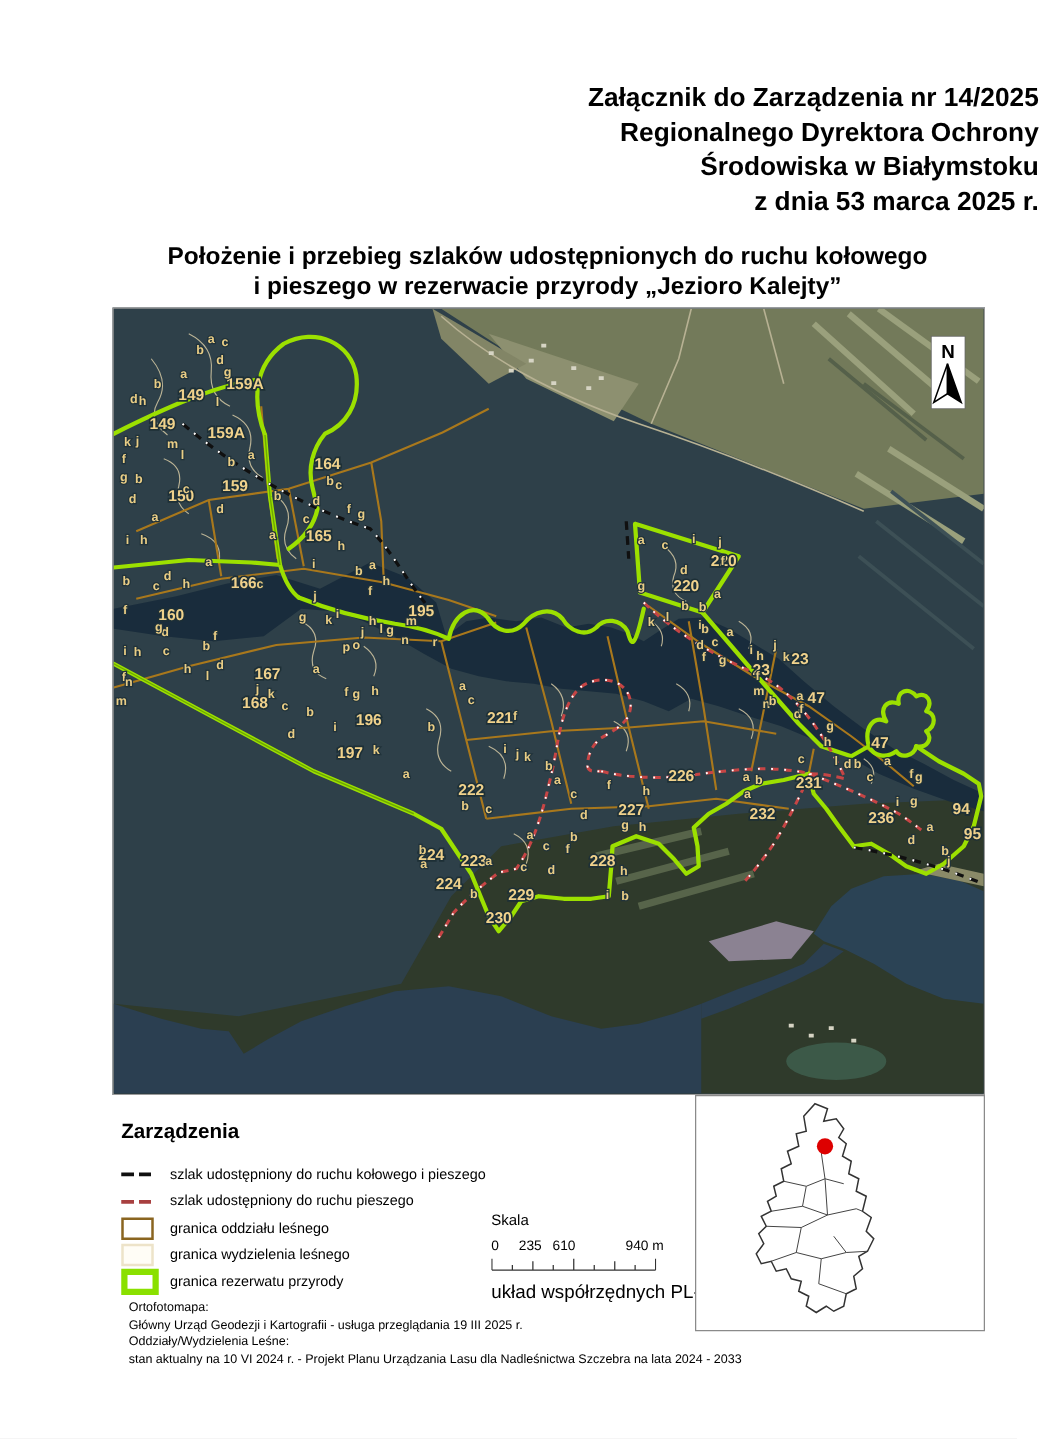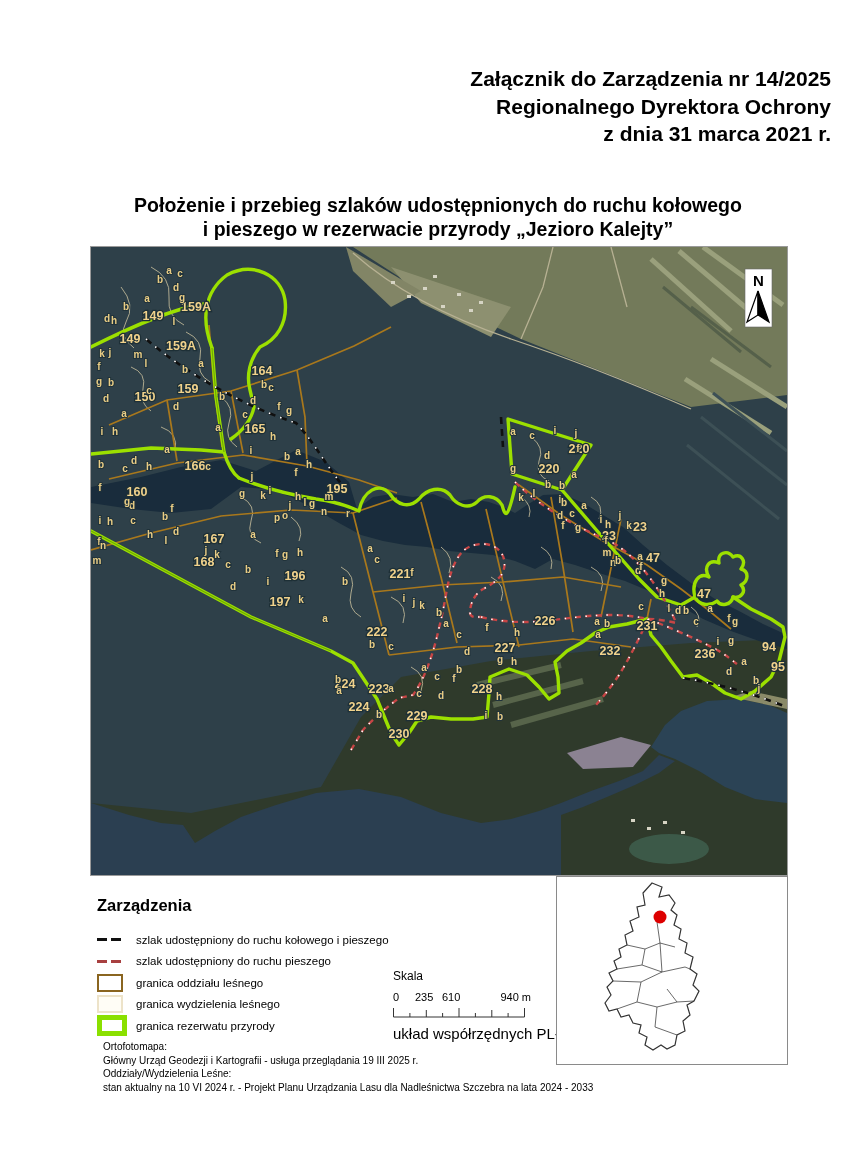--- a/index.html
+++ b/index.html
@@ -40,21 +40,22 @@
   .credits{position:absolute;left:103px;top:1040px;font-size:10px;line-height:13.6px;}
 </style>
 </head>
 <body>
 
 <div class="page">
 
   <div class="header">
     <div>Załącznik do Zarządzenia nr 14/2025</div>
     <div>Regionalnego Dyrektora Ochrony</div>
-    <div>z dnia 31 marca 2021 r.</div>
+    <div>Środowiska w Białymstoku</div>
+    <div>z dnia 53 marca 2025 r.</div>
   </div>
 
   <div class="title">
     <div>Położenie i przebieg szlaków udostępnionych do ruchu kołowego</div>
     <div>i pieszego w rezerwacie przyrody „Jezioro Kalejty”</div>
   </div>
 
   <div class="map">
     <svg viewBox="0 0 696 628">
 

